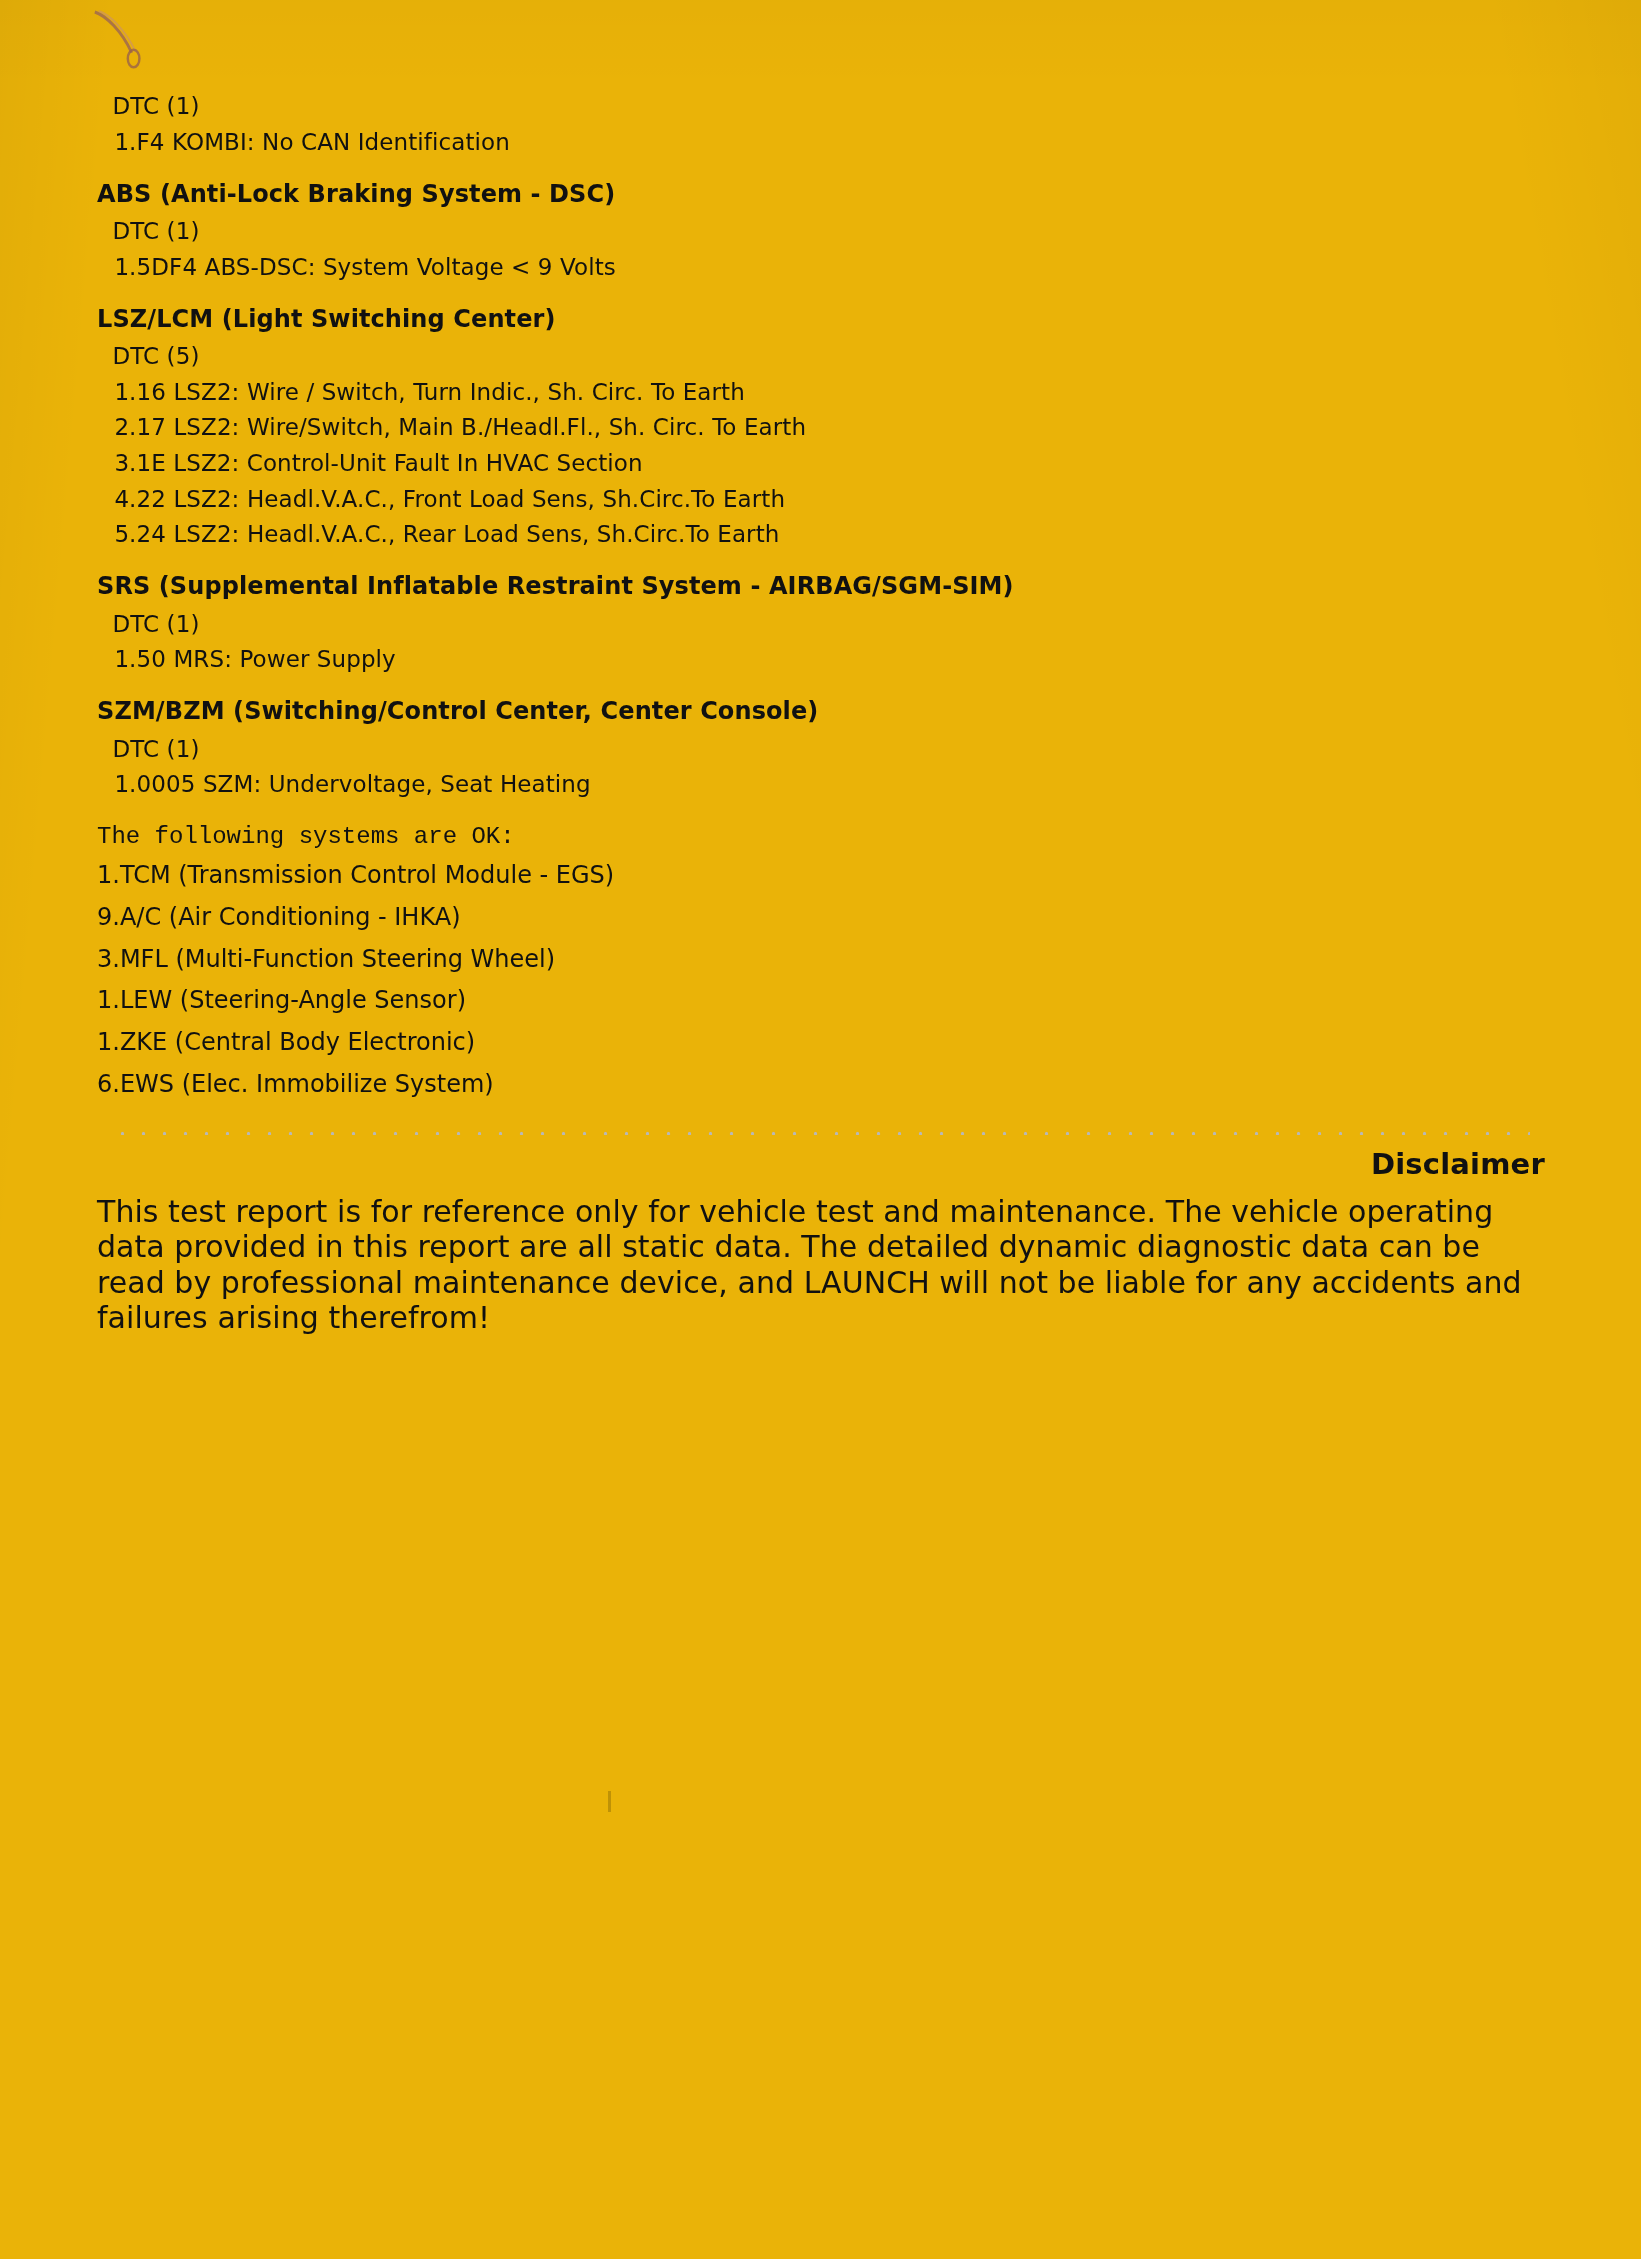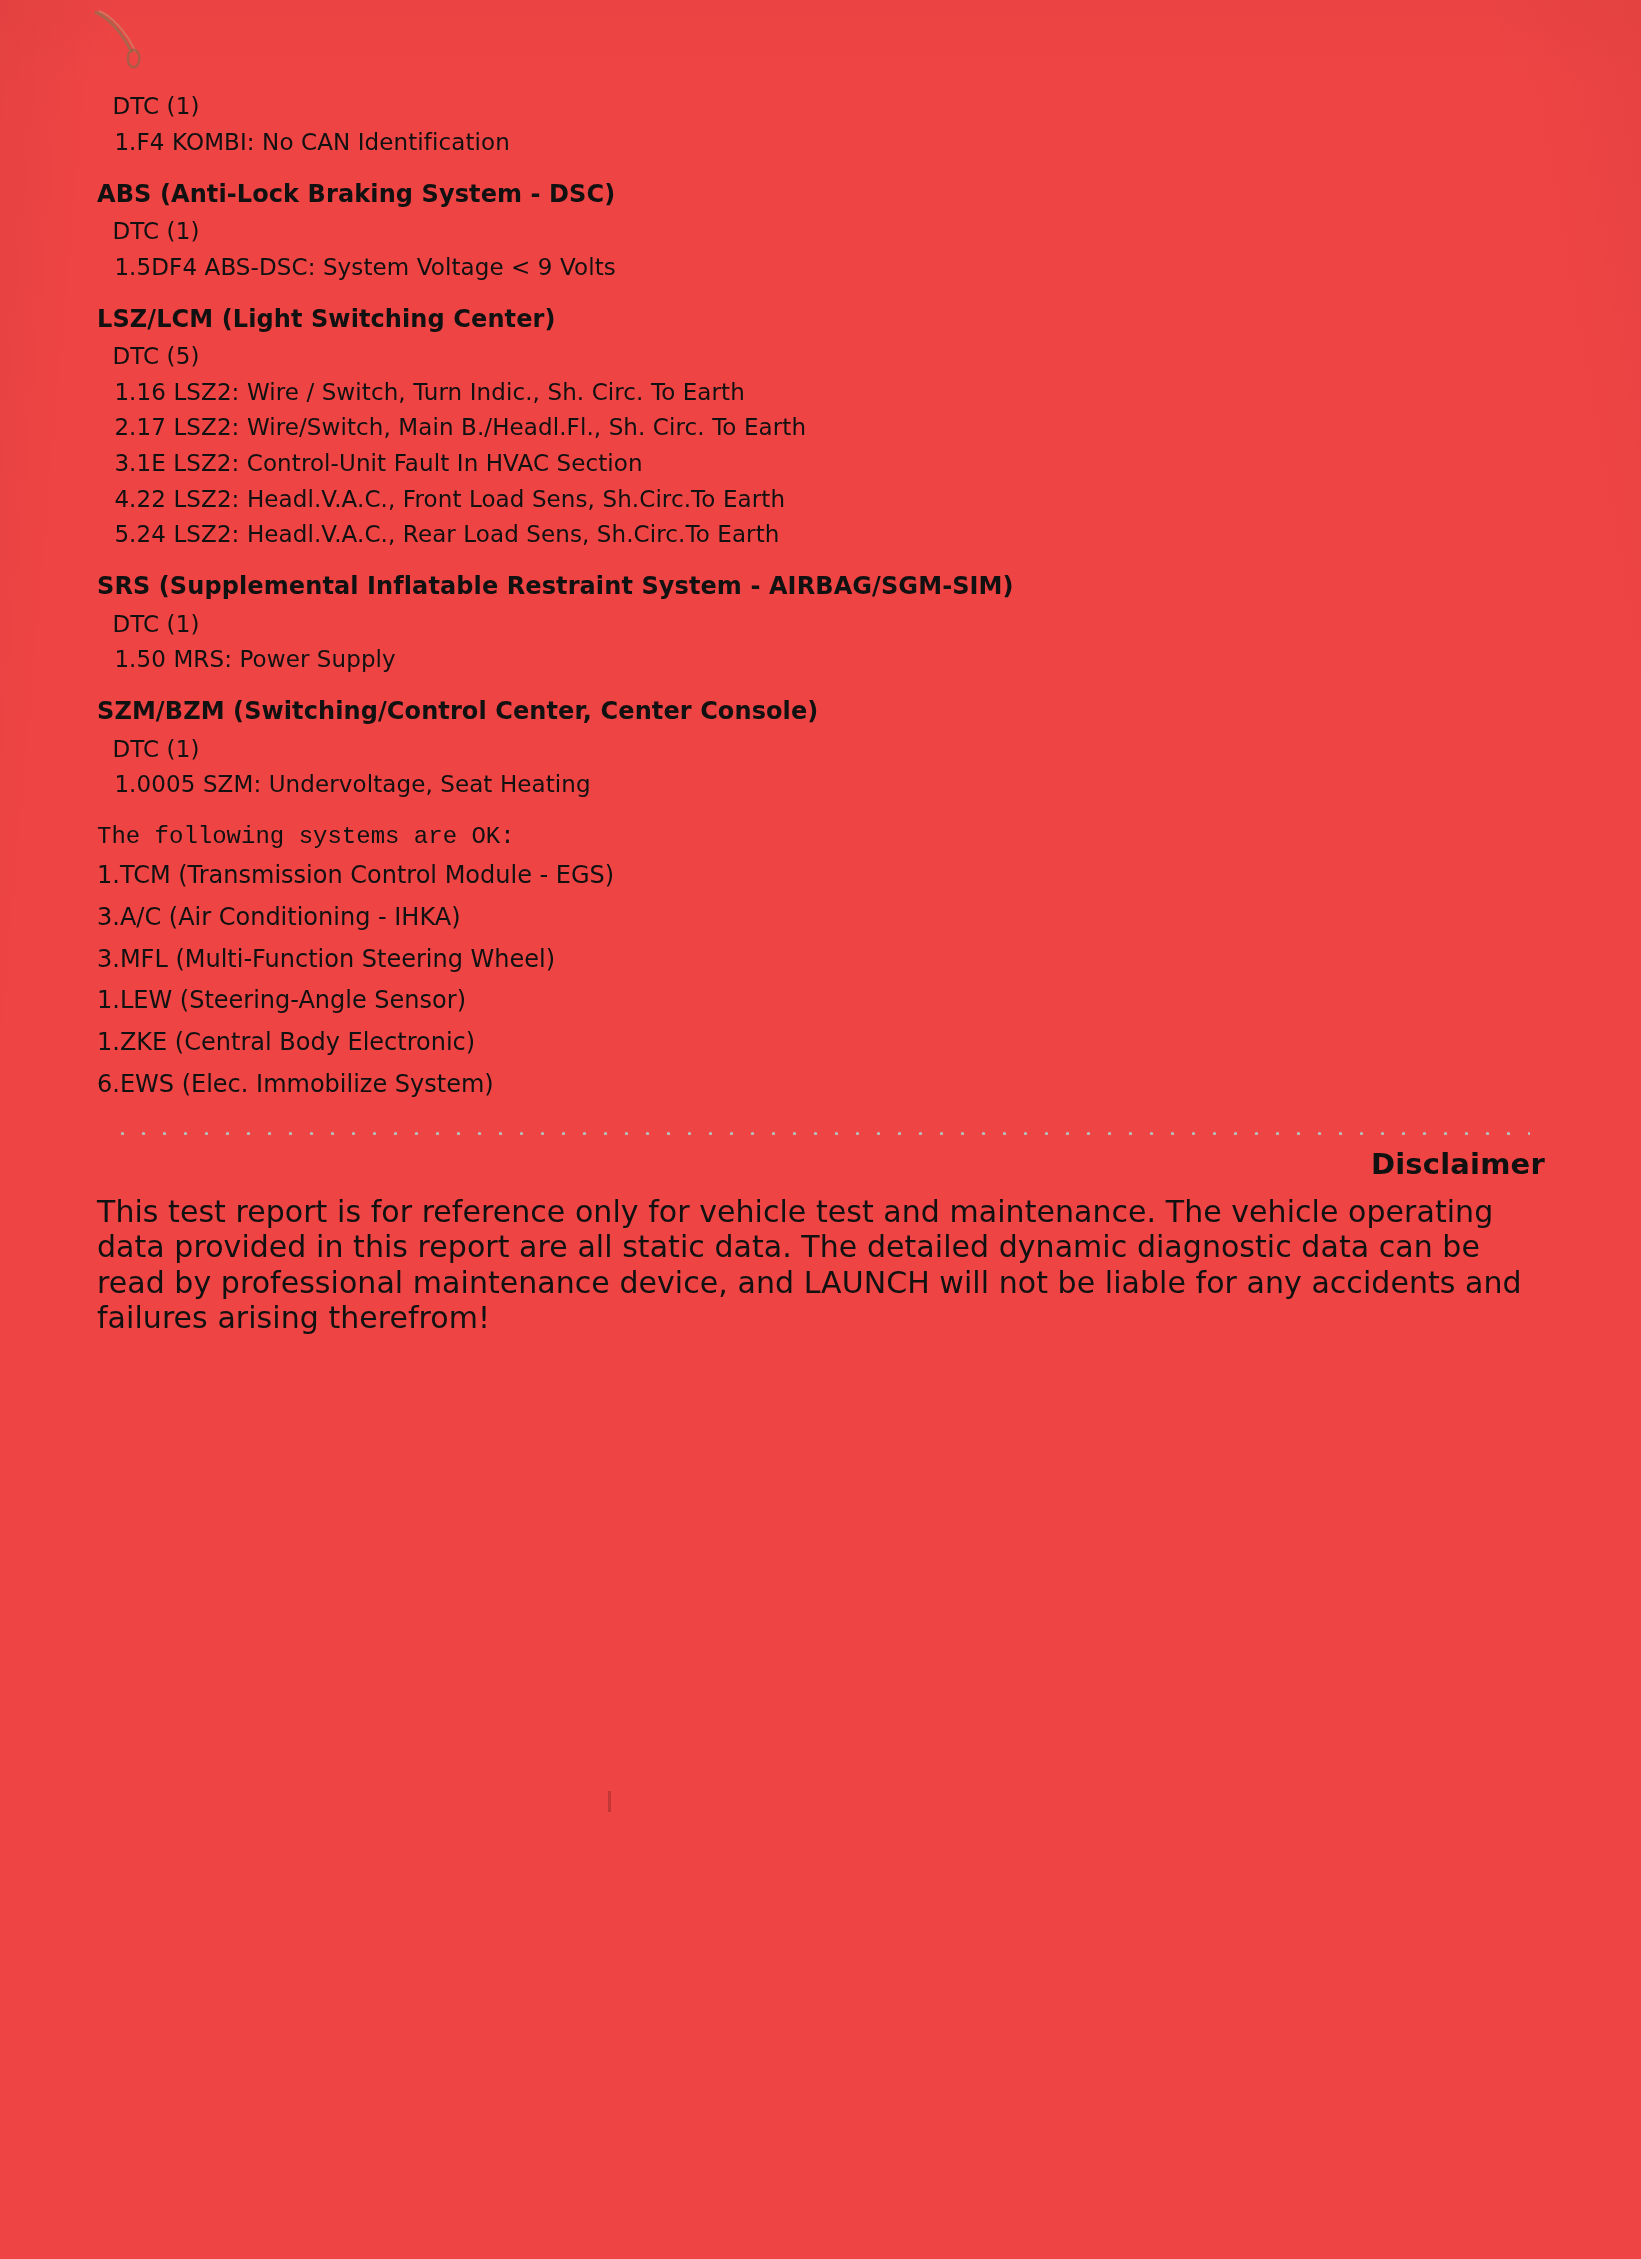--- a/index.html
+++ b/index.html
@@ -11,21 +11,21 @@
     width: 1641px;
     height: 2259px;
     position: relative;
     font-family: "DejaVu Sans", sans-serif;
     color: #111;
     overflow: hidden;
   }
   .page {
     position: absolute;
     inset: 0;
-    background: #ef4444;
+    background: #eab308;
   }
   
   .paper-shade {
     position: absolute;
     inset: 0;
     background:
       linear-gradient(95deg, rgba(0,0,0,0.035) 0px, rgba(0,0,0,0.0) 116px),
       linear-gradient(260deg, rgba(0,0,0,0.03) 0px, rgba(0,0,0,0.0) 154px),
       linear-gradient(to bottom, rgba(0,0,0,0.02) 0px, rgba(0,0,0,0) 87px);
     pointer-events: none;
@@ -154,21 +154,21 @@
 
     <div class="block">
       <p class="sys-head">SZM/BZM (Switching/Control Center, Center Console)</p>
       <p class="dtc-count">DTC (1)</p>
       <p class="dtc-item">1.0005 SZM: Undervoltage, Seat Heating</p>
     </div>
 
     <div class="block">
       <p class="ok-head">The following systems are OK:</p>
       <p class="ok-item">1.TCM (Transmission Control Module - EGS)</p>
-      <p class="ok-item">3.A/C (Air Conditioning - IHKA)</p>
+      <p class="ok-item">9.A/C (Air Conditioning - IHKA)</p>
       <p class="ok-item">3.MFL (Multi-Function Steering Wheel)</p>
       <p class="ok-item">1.LEW (Steering-Angle Sensor)</p>
       <p class="ok-item">1.ZKE (Central Body Electronic)</p>
       <p class="ok-item">6.EWS (Elec. Immobilize System)</p>
     </div>
 
     <div class="dotted-sep"></div>
 
     <div>
       <p class="disclaimer-title">Disclaimer</p>

